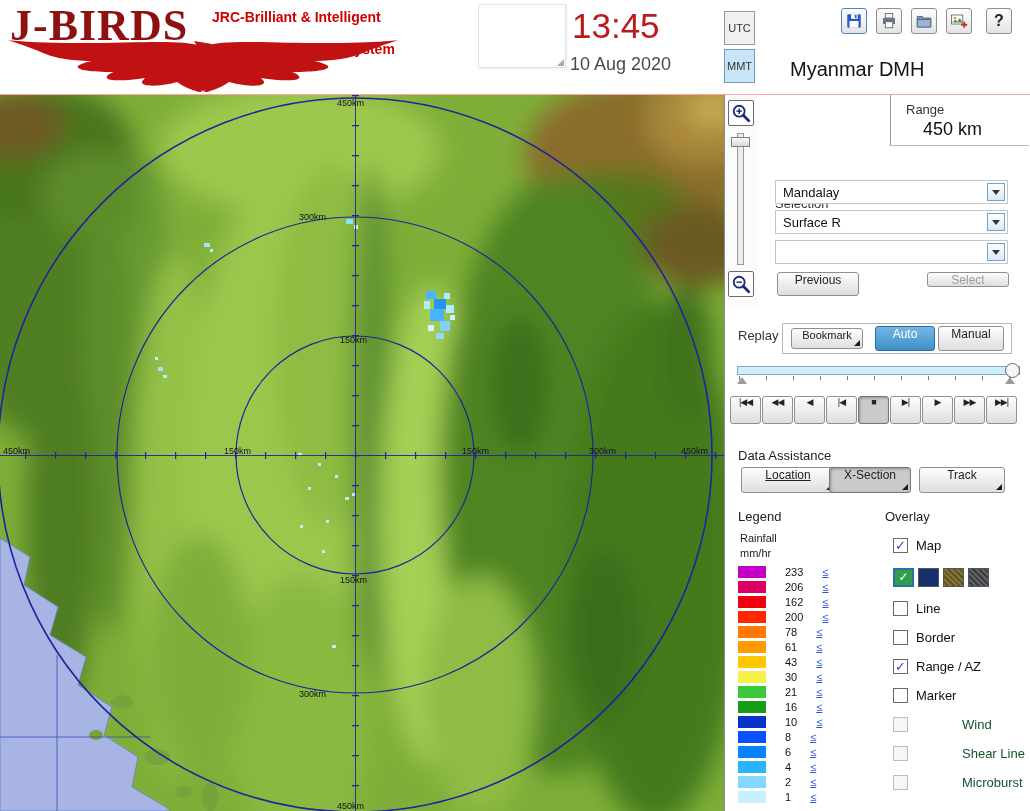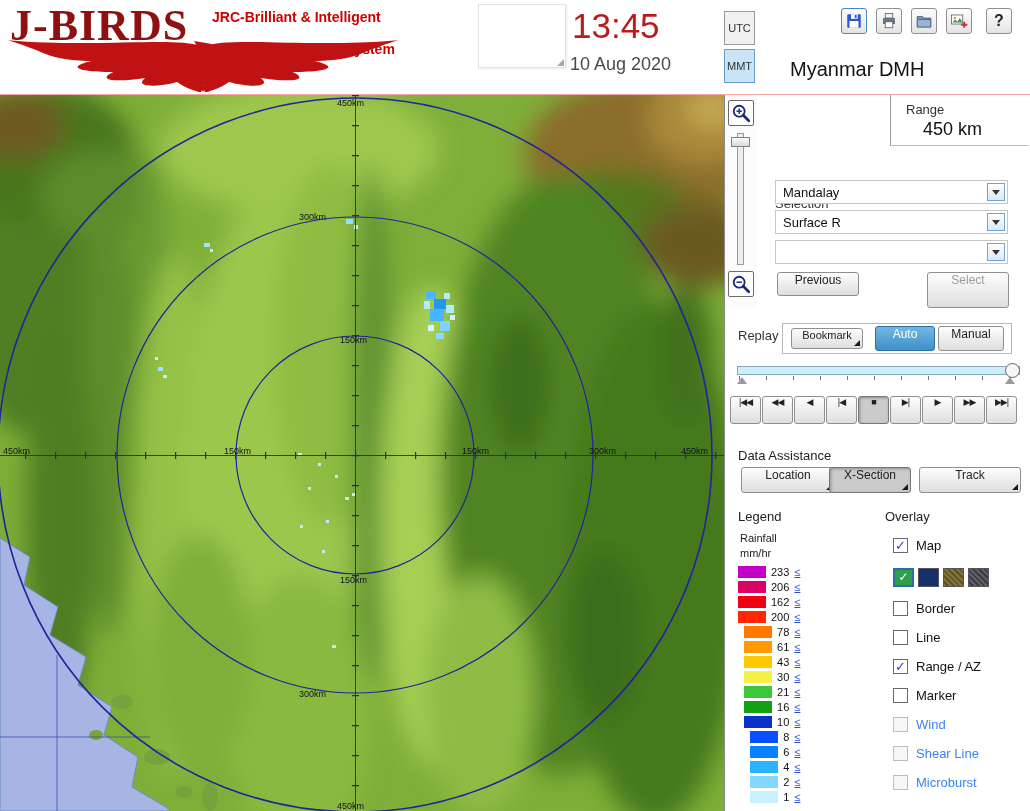--- a/index.html
+++ b/index.html
@@ -61,32 +61,32 @@
   .sthumb { position: absolute; left: 268px; top: 1px; width: 15px; height: 15px; border-radius: 50%;
     background: #f6f6f6; border: 1px solid #666; cursor: grab; }
   .smark { position: absolute; top: 15px; width: 0; height: 0; border-left: 5px solid transparent; border-right: 5px solid transparent; border-bottom: 7px solid #9a9aa2; }
   .pbrow { position: absolute; left: 5px; top: 301px; display: flex; gap: 1px; }
   .pbtn { position: relative; width: 31px; height: 28px; font-size: 9px; letter-spacing: -1px; }
   .da-label, .col-label { position: absolute; font-size: 13px; color: #222; }
   
   .legendcol { position: absolute; left: 13px; top: 436px; }
   .lunit { font-size: 11px; color: #222; line-height: 15px; margin-left: 2px; }
   .lrows { margin-top: 3px; }
-  .lrow { display: flex; align-items: center; gap: 5px; height: 15px; justify-content: flex-end; }
+  .lrow { display: flex; align-items: center; gap: 19px; height: 15px; }
   .lsw { width: 28px; height: 12px; display: inline-block; }
   .lval { font-size: 11px; color: #111; }
   .lop { font-size: 11px; color: #2c50d8; text-decoration: underline; cursor: pointer; }
   
   .ovcol { position: absolute; left: 168px; top: 436px; width: 134px; }
   .ovitem { display: flex; align-items: center; gap: 8px; height: 29px; }
   .cb { width: 15px; height: 15px; background: #fff; border: 1px solid #6a6a6a; font-size: 13px; line-height: 13px;
     color: #2a3fd4; text-align: center; cursor: pointer; flex: none; }
   .ovlabel { font-size: 13px; color: #111; white-space: nowrap; }
   .ovitem.off .cb { border-color: #bdbdbd; background: #f6f6f6; }
-  .ovitem.off .ovlabel { color: #3b82f6; }
+  .ovitem.off .ovlabel { color: #14532d; margin-left: 46px; }
   .swrow { display: flex; gap: 4px; height: 34px; align-items: center; }
   .msw { width: 21px; height: 19px; border: 1px solid #555; cursor: pointer; display: flex; align-items: center; justify-content: center;
     font-size: 12px; color: #fff; }
   .msw.sel { border: 2px solid #2f6fa0; }
   .msw.pattern { background-image: repeating-linear-gradient(45deg, rgba(255,255,255,.18) 0 2px, transparent 2px 4px); }
 </style>
 </head>
 <body>
 
 <div class="app">
@@ -298,21 +298,21 @@
       </div>
       <div class="dd" style="top:145px;">
         <span></span>
         <span class="ddarrow">
             <span class="tri-down"></span>
           </span>
       </div>
       <div class="btn" style="left:52px;top:177px;width:82px;height:24px;">
         <span>Previous</span>
       </div>
-      <div class="btn disabled" style="left:202px;top:177px;width:82px;height:36px;">
+      <div class="btn disabled" style="left:202px;top:177px;width:82px;height:15px;">
         <span>Select</span>
       </div>
 
       <div class="sec-label" style="left:13px;top:233px;">Replay</div>
       <div class="replay-frame"></div>
       <div class="btn corner" style="left:66px;top:233px;width:72px;height:21px;font-size:11px;">
         <span>Bookmark</span>
       </div>
       <div class="btn blue" style="left:150px;top:231px;width:60px;height:25px;">
         <span>Auto</span>
@@ -353,27 +353,27 @@
           </div>
         <div class="btn pbtn">
             <span>▶▶</span>
           </div>
         <div class="btn pbtn">
             <span>▶▶|</span>
           </div>
       </div>
 
       <div class="da-label" style="left:13px;top:353px;">Data Assistance</div>
-      <div class="btn corner" style="left:16px;top:372px;width:94px;height:26px;">
+      <div class="btn corner" style="left:16px;top:372px;width:94px;height:26px;text-decoration:underline;">
         <span>Location</span>
       </div>
       <div class="btn corner pressed" style="left:104px;top:372px;width:82px;height:26px;">
         <span>X-Section</span>
       </div>
-      <div class="btn corner" style="left:194px;top:372px;width:102px;height:26px;">
+      <div class="btn corner" style="left:194px;top:372px;width:86px;height:26px;">
         <span>Track</span>
       </div>
 
       <div class="col-label" style="left:13px;top:414px;">Legend</div>
       <div class="col-label" style="left:160px;top:414px;">Overlay</div>
 
       <div class="legendcol">
         <div class="lunit">Rainfall</div>
         <div class="lunit">mm/hr</div>
         <div class="lrows">
@@ -468,25 +468,25 @@
         <div class="swrow">
           <span class="msw sel" style="background-color: rgb(47, 158, 79);">
               <span>✓</span>
             </span>
           <span class="msw" style="background-color: rgb(22, 48, 110);"></span>
           <span class="msw pattern" style="background-color: rgb(99, 85, 26);"></span>
           <span class="msw pattern" style="background-color: rgb(60, 60, 68);"></span>
         </div>
         <div class="ovitem">
           <span class="cb"></span>
-          <span class="ovlabel">Border</span>
+          <span class="ovlabel">Line</span>
         </div>
         <div class="ovitem">
           <span class="cb"></span>
-          <span class="ovlabel">Line</span>
+          <span class="ovlabel">Border</span>
         </div>
         <div class="ovitem">
           <span class="cb">✓</span>
           <span class="ovlabel">Range / AZ</span>
         </div>
         <div class="ovitem">
           <span class="cb"></span>
           <span class="ovlabel">Marker</span>
         </div>
         <div class="ovitem off">

